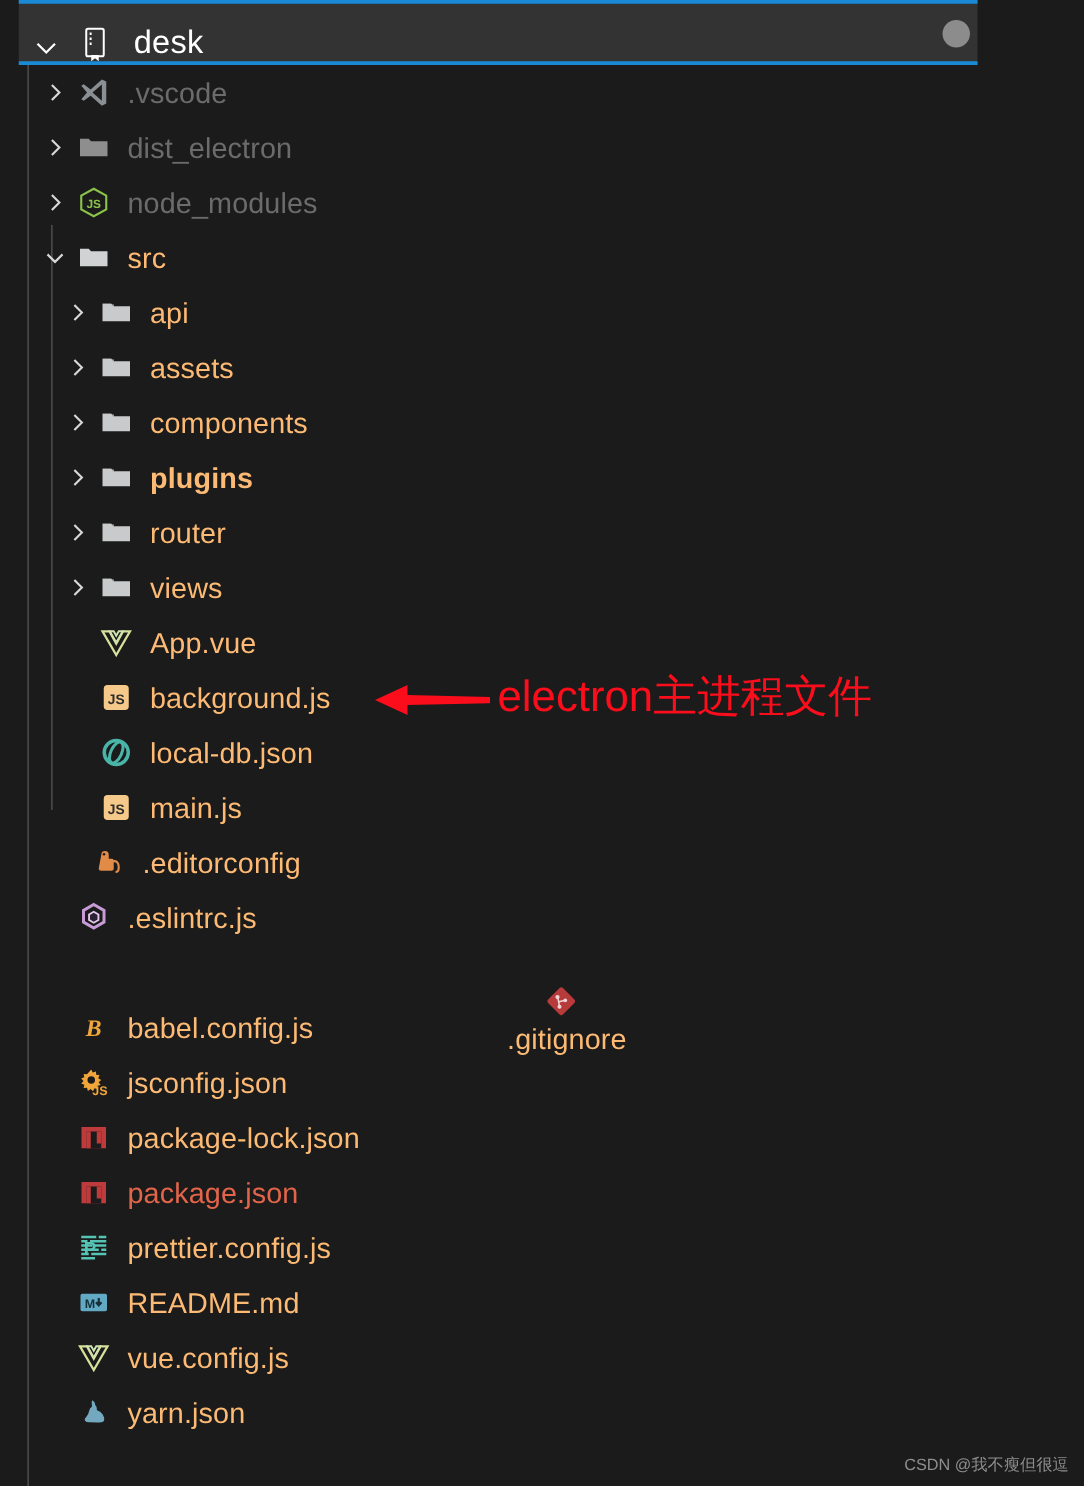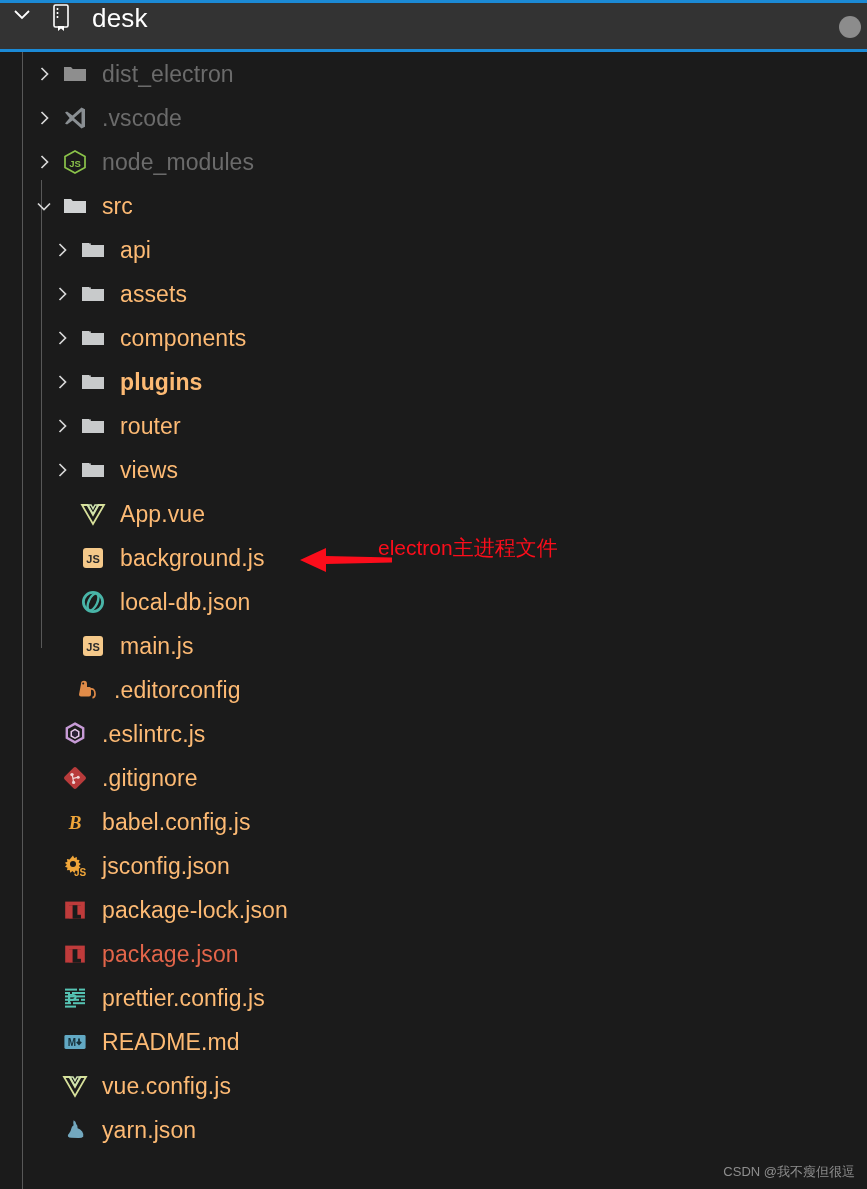--- a/index.html
+++ b/index.html
@@ -10,26 +10,26 @@
     overflow: hidden;
   }
   .explorer {
     position: relative;
     width: 867px; height: 1189px;
     background: #1b1b1b;
   }
 
   
   .header {
-    position: absolute; left: 0; top: 0;
-    width: 867px; height: 52px;
+    position: absolute; left: 15px; top: 0;
+    width: 767px; height: 52px;
     background: #333333;
     border-top: 3px solid #1b8ad6;
     border-bottom: 3px solid #1b8ad6;
-    display: flex; align-items: flex-start;
+    display: flex; align-items: flex-end;
   }
   .header .chev {
     width: 44px; display: flex; align-items: center; justify-content: center;
   }
   .header .wsicon { width: 34px; display: flex; align-items: center; justify-content: center; }
   .header .title {
     color: #ffffff; font-size: 26px; letter-spacing: .2px;
     padding-left: 14px;
   }
   .header .cursor-dot {
@@ -65,22 +65,22 @@
   .guide {
     position: absolute; top: 0; width: 1px;
     background: #585858;
   }
   .guide.g1 { left: 22px;  top: 52px;  height: 1137px; }
   .guide.g2 { left: 41px;  top: 180px; height: 468px; }
 
   
   .anno-arrow { position: absolute; left: 300px; top: 544px; }
   .anno-text {
-    position: absolute; left: 378px; top: 534px;
-    color: #fc0d1b; font-size: 21px;
+    position: absolute; left: 398px; top: 534px;
+    color: #fc0d1b; font-size: 35px;
     font-family: "Liberation Sans", "DejaVu Sans", sans-serif;
     white-space: nowrap;
   }
 
   
   .watermark {
     position: absolute; right: 12px; bottom: 8px;
     color: #8e8e8e; font-size: 13px; white-space: nowrap;
   }
 
@@ -115,38 +115,38 @@
 
   <div class="tree" id="tree">
       <div class="row" style="padding-left: 30px;">
         <div class="twisty">
           <svg width="20" height="20" viewBox="0 0 20 20">
             <polyline points="7.5,4 13.5,10 7.5,16" fill="none" stroke="#d8d8d8" stroke-width="1.7"></polyline>
           </svg>
         </div>
         <div class="icon">
           <svg width="26" height="26" viewBox="0 0 26 26">
-            <path d="M2 6 h7 l1.8 2 H24 v12 H2 Z" fill="#8e8e8e"></path>
-          </svg>
-        </div>
-        <div class="label dim">dist_electron</div>
-      </div>
-      <div class="row" style="padding-left: 30px;">
-        <div class="twisty">
-          <svg width="20" height="20" viewBox="0 0 20 20">
-            <polyline points="7.5,4 13.5,10 7.5,16" fill="none" stroke="#d8d8d8" stroke-width="1.7"></polyline>
-          </svg>
-        </div>
-        <div class="icon">
-          <svg width="26" height="26" viewBox="0 0 26 26">
             <path d="M19.5 2.5 L23 4.2 L23 21.8 L19.5 23.5 L10.5 15.5 L5 19.6 L3 18.4 L7.6 13 L3 7.6 L5 6.4 L10.5 10.5 Z" fill="#8a8f93"></path>
             <path d="M19.5 6.5 L19.5 19.5 L12 13 Z" fill="#1b1b1b"></path>
           </svg>
         </div>
         <div class="label dim">.vscode</div>
+      </div>
+      <div class="row" style="padding-left: 30px;">
+        <div class="twisty">
+          <svg width="20" height="20" viewBox="0 0 20 20">
+            <polyline points="7.5,4 13.5,10 7.5,16" fill="none" stroke="#d8d8d8" stroke-width="1.7"></polyline>
+          </svg>
+        </div>
+        <div class="icon">
+          <svg width="26" height="26" viewBox="0 0 26 26">
+            <path d="M2 6 h7 l1.8 2 H24 v12 H2 Z" fill="#8e8e8e"></path>
+          </svg>
+        </div>
+        <div class="label dim">dist_electron</div>
       </div>
       <div class="row" style="padding-left: 30px;">
         <div class="twisty">
           <svg width="20" height="20" viewBox="0 0 20 20">
             <polyline points="7.5,4 13.5,10 7.5,16" fill="none" stroke="#d8d8d8" stroke-width="1.7"></polyline>
           </svg>
         </div>
         <div class="icon">
           <svg width="26" height="26" viewBox="0 0 26 26">
             <path d="M13 2 L23 7.5 V18.5 L13 24 L3 18.5 V7.5 Z" fill="none" stroke="#8bc34a" stroke-width="1.7"></path>
@@ -307,21 +307,21 @@
         <div class="twisty"></div>
         <div class="icon">
           <svg width="26" height="26" viewBox="0 0 26 26">
             <path d="M13 2.6 L21.2 7.3 V16.7 L13 21.4 L4.8 16.7 V7.3 Z" fill="none" stroke="#c79bd6" stroke-width="2.4"></path>
             <path d="M13 7.6 L17.5 10.2 V15.4 L13 18 L8.5 15.4 V10.2 Z" fill="#e6c8ea"></path>
             <path d="M13 9.2 L16 11 V14.6 L13 16.4 L10 14.6 V11 Z" fill="#2b2235"></path>
           </svg>
         </div>
         <div class="label">.eslintrc.js</div>
       </div>
-      <div class="row" style="padding-left: 30px;">
+      <div class="row" style="padding-left: 30px; flex-direction: column;">
         <div class="twisty"></div>
         <div class="icon">
           <svg width="26" height="26" viewBox="0 0 26 26">
             <rect x="4.6" y="4.6" width="16.8" height="16.8" rx="2.2" fill="#b83b3b" transform="rotate(45 13 13)"></rect>
             <circle cx="10" cy="9.6" r="1.7" fill="#f0d6d6"></circle>
             <circle cx="16.2" cy="12.2" r="1.5" fill="#f0d6d6"></circle>
             <circle cx="11.6" cy="17.4" r="1.6" fill="#f0d6d6"></circle>
             <path d="M10.4 10.6 L11.4 16.2 M11.2 13.4 L15.4 12.4" stroke="#f0d6d6" stroke-width="1.2" fill="none"></path>
           </svg>
         </div>

